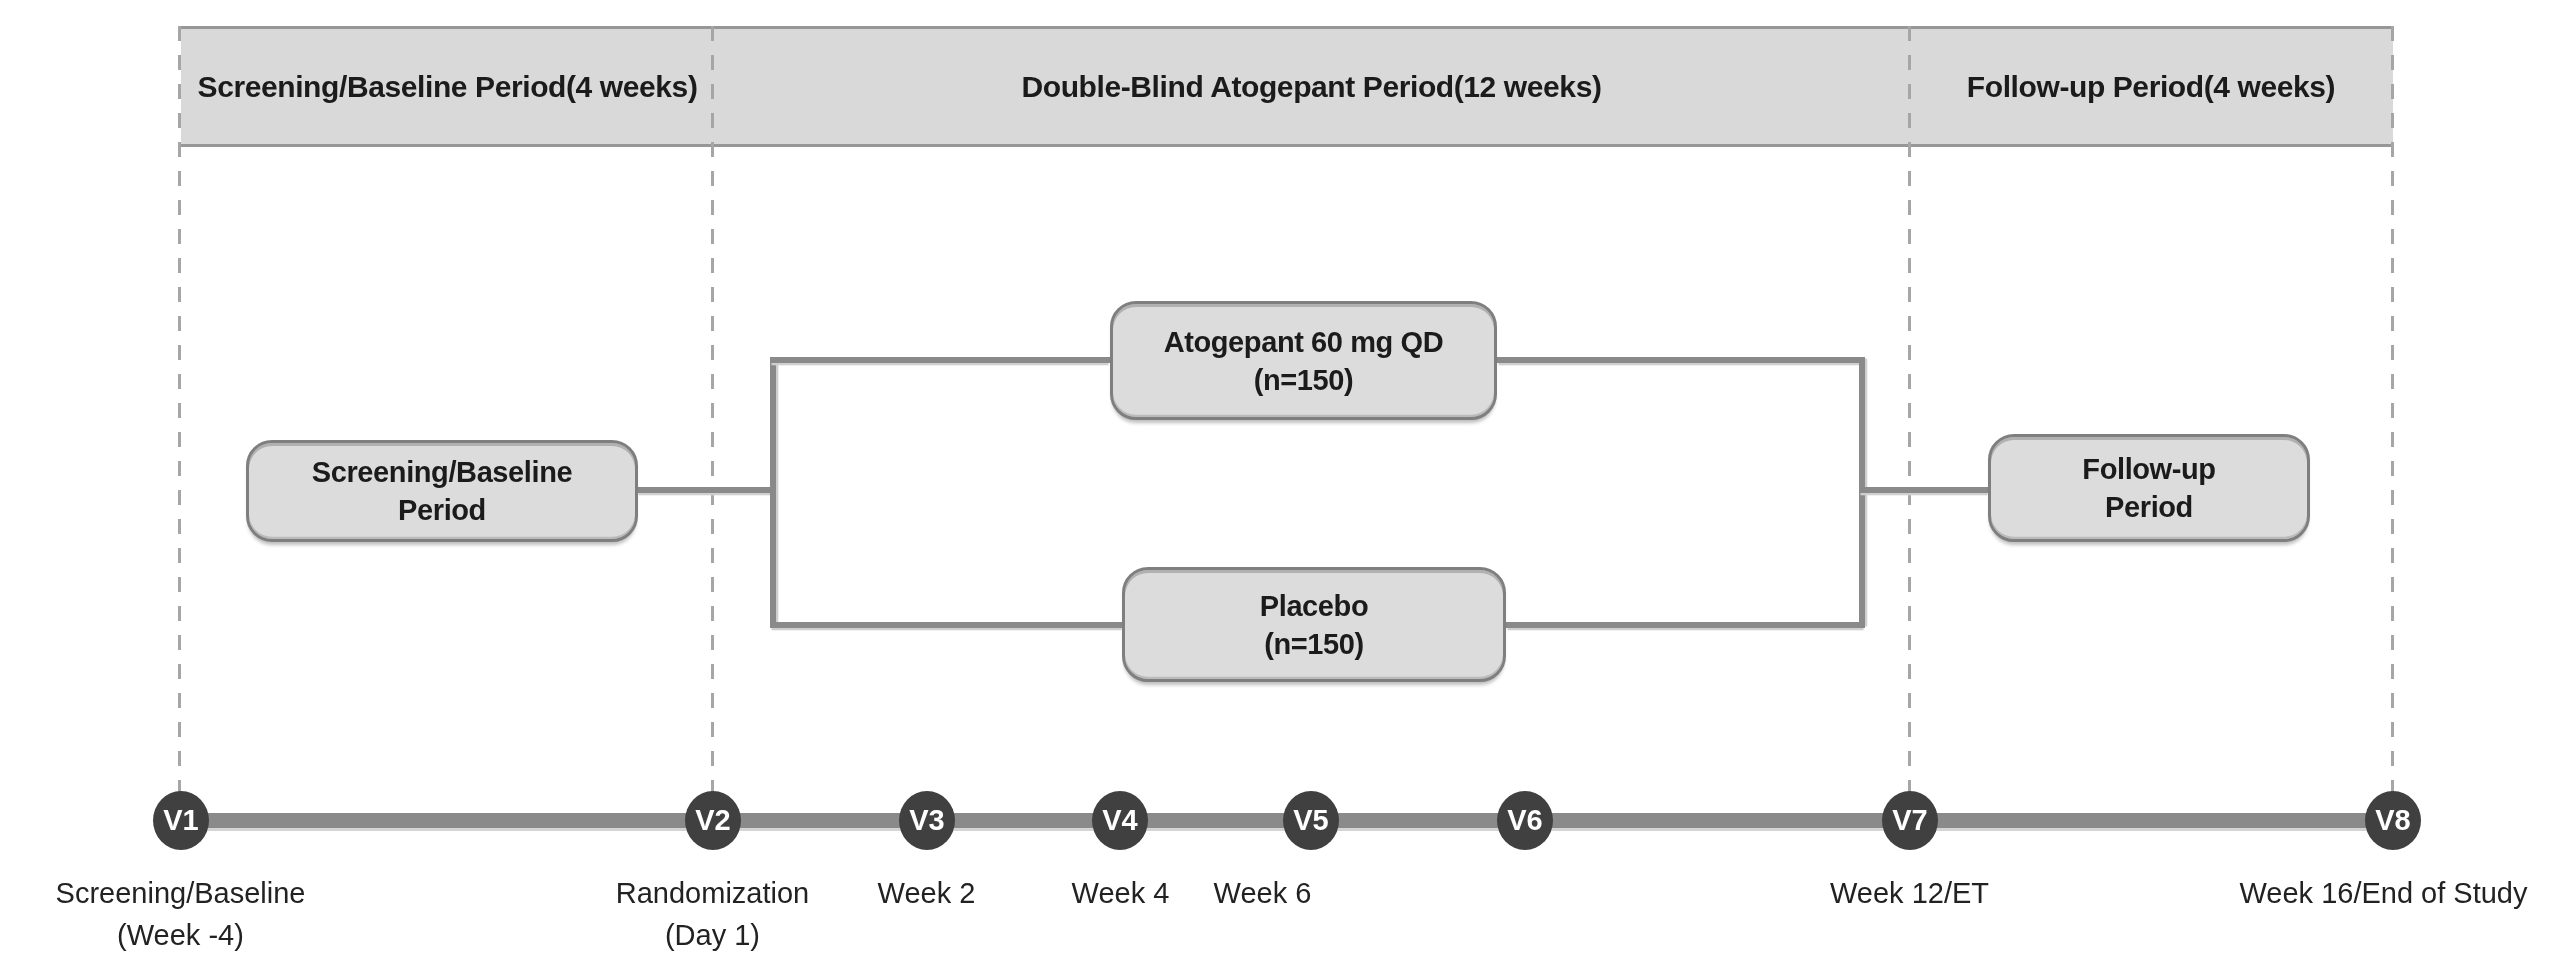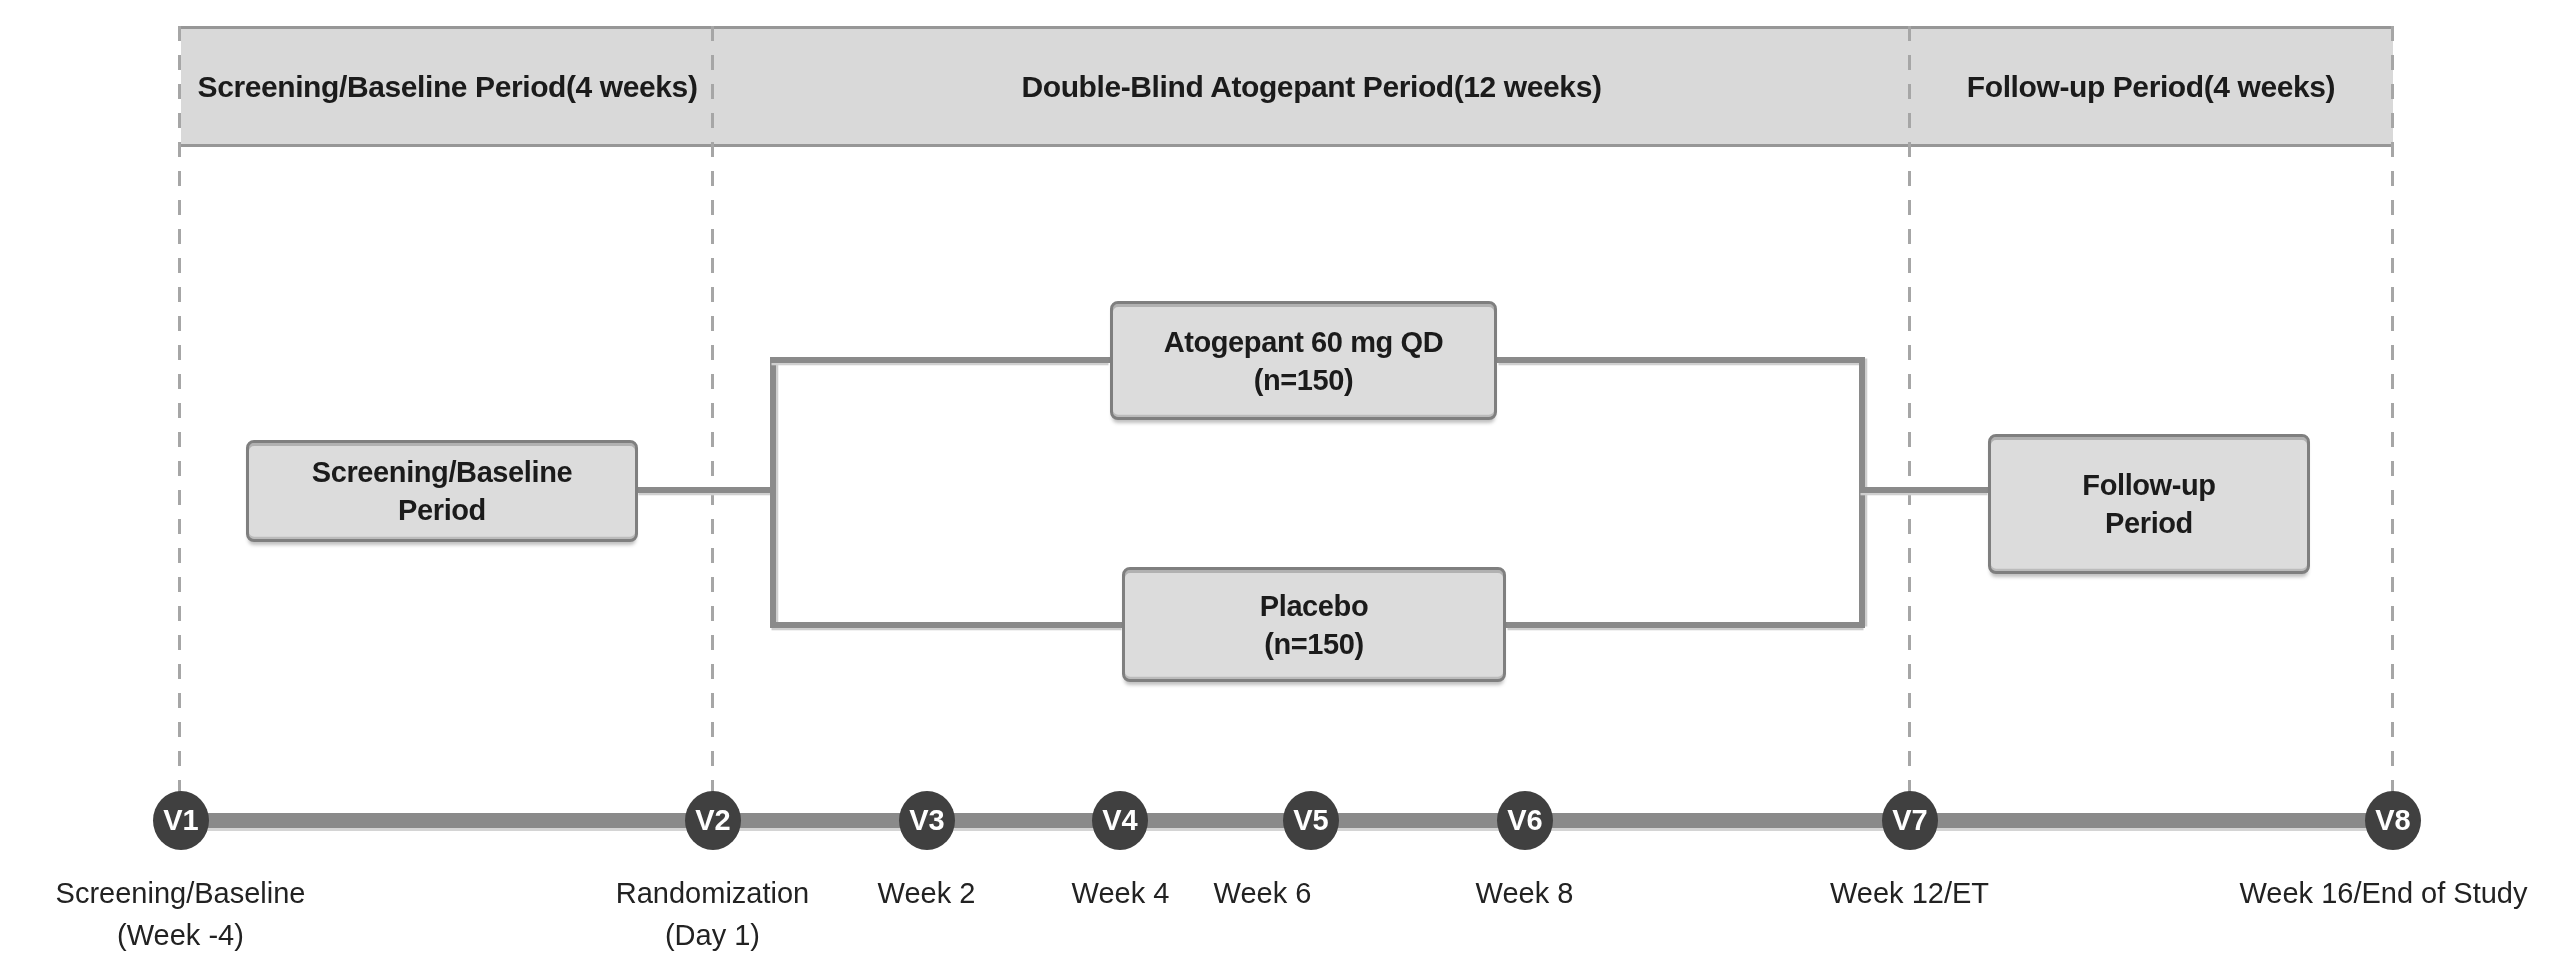--- a/index.html
+++ b/index.html
@@ -48,21 +48,21 @@
     line-height: 41px;
     letter-spacing: -0.4px;
   }
 
   
   .fbox {
     position: absolute;
     box-sizing: border-box;
     background: #dcdcdc;
     border: 3px solid #7f7f7f;
-    border-radius: 8px;
+    border-radius: 26px;
     box-shadow: inset 0 3px 0 rgba(125,125,125,0.45),
                 inset 0 -2.3px 0 rgba(125,125,125,0.35),
                 0 4.5px 3.8px -2.3px rgba(0,0,0,0.25);
     display: flex;
     flex-direction: column;
     justify-content: center;
     align-items: center;
     text-align: center;
     font-weight: 700;
     font-size: 29px;
@@ -154,21 +154,21 @@
     <div>Period</div>
   </div>
   <div class="fbox" style="left:1110px; top:301px; width:387px; height:119px">
     <div>Atogepant 60 mg QD</div>
     <div>(n=150)</div>
   </div>
   <div class="fbox" style="left:1122px; top:567px; width:384px; height:115px">
     <div>Placebo</div>
     <div>(n=150)</div>
   </div>
-  <div class="fbox" style="left:1988px; top:434px; width:322px; height:140px">
+  <div class="fbox" style="left:1988px; top:434px; width:322px; height:108px">
     <div>Follow-up</div>
     <div>Period</div>
   </div>
 
   <div class="tbar"></div>
 
   <div class="visit" style="left:153px">V1</div>
   <div class="visit" style="left:685px">V2</div>
   <div class="visit" style="left:899px">V3</div>
   <div class="visit" style="left:1092px">V4</div>
@@ -187,23 +187,20 @@
   </div>
   <div class="vlabel" style="left:693px">
     <div>Week 2</div>
   </div>
   <div class="vlabel" style="left:887px">
     <div>Week 4</div>
   </div>
   <div class="vlabel" style="left:1029px">
     <div>Week 6</div>
   </div>
-  <div class="vlabel" style="left:1291px">
-    <div>Week 8</div>
-  </div>
   <div class="vlabel" style="left:1676px">
     <div>Week 12/ET</div>
   </div>
   <div class="vlabel" style="left:2150px">
     <div>Week 16/End of Study</div>
   </div>
 
 </div>
 
 

